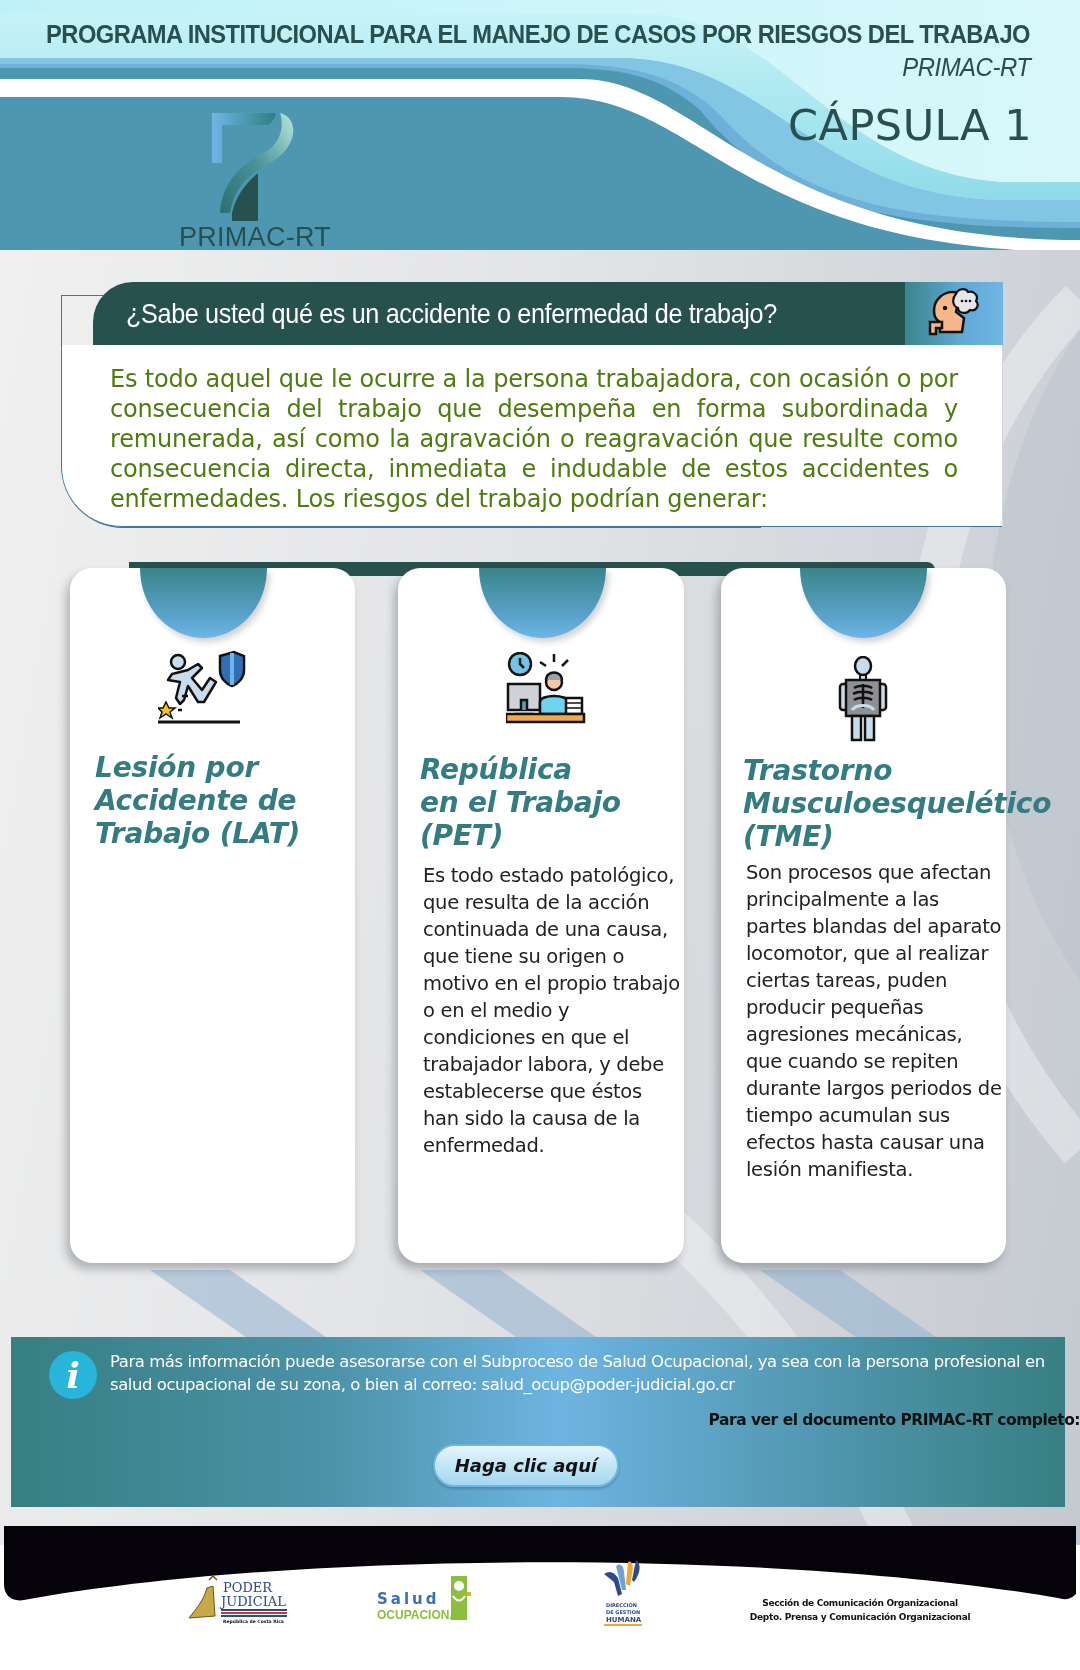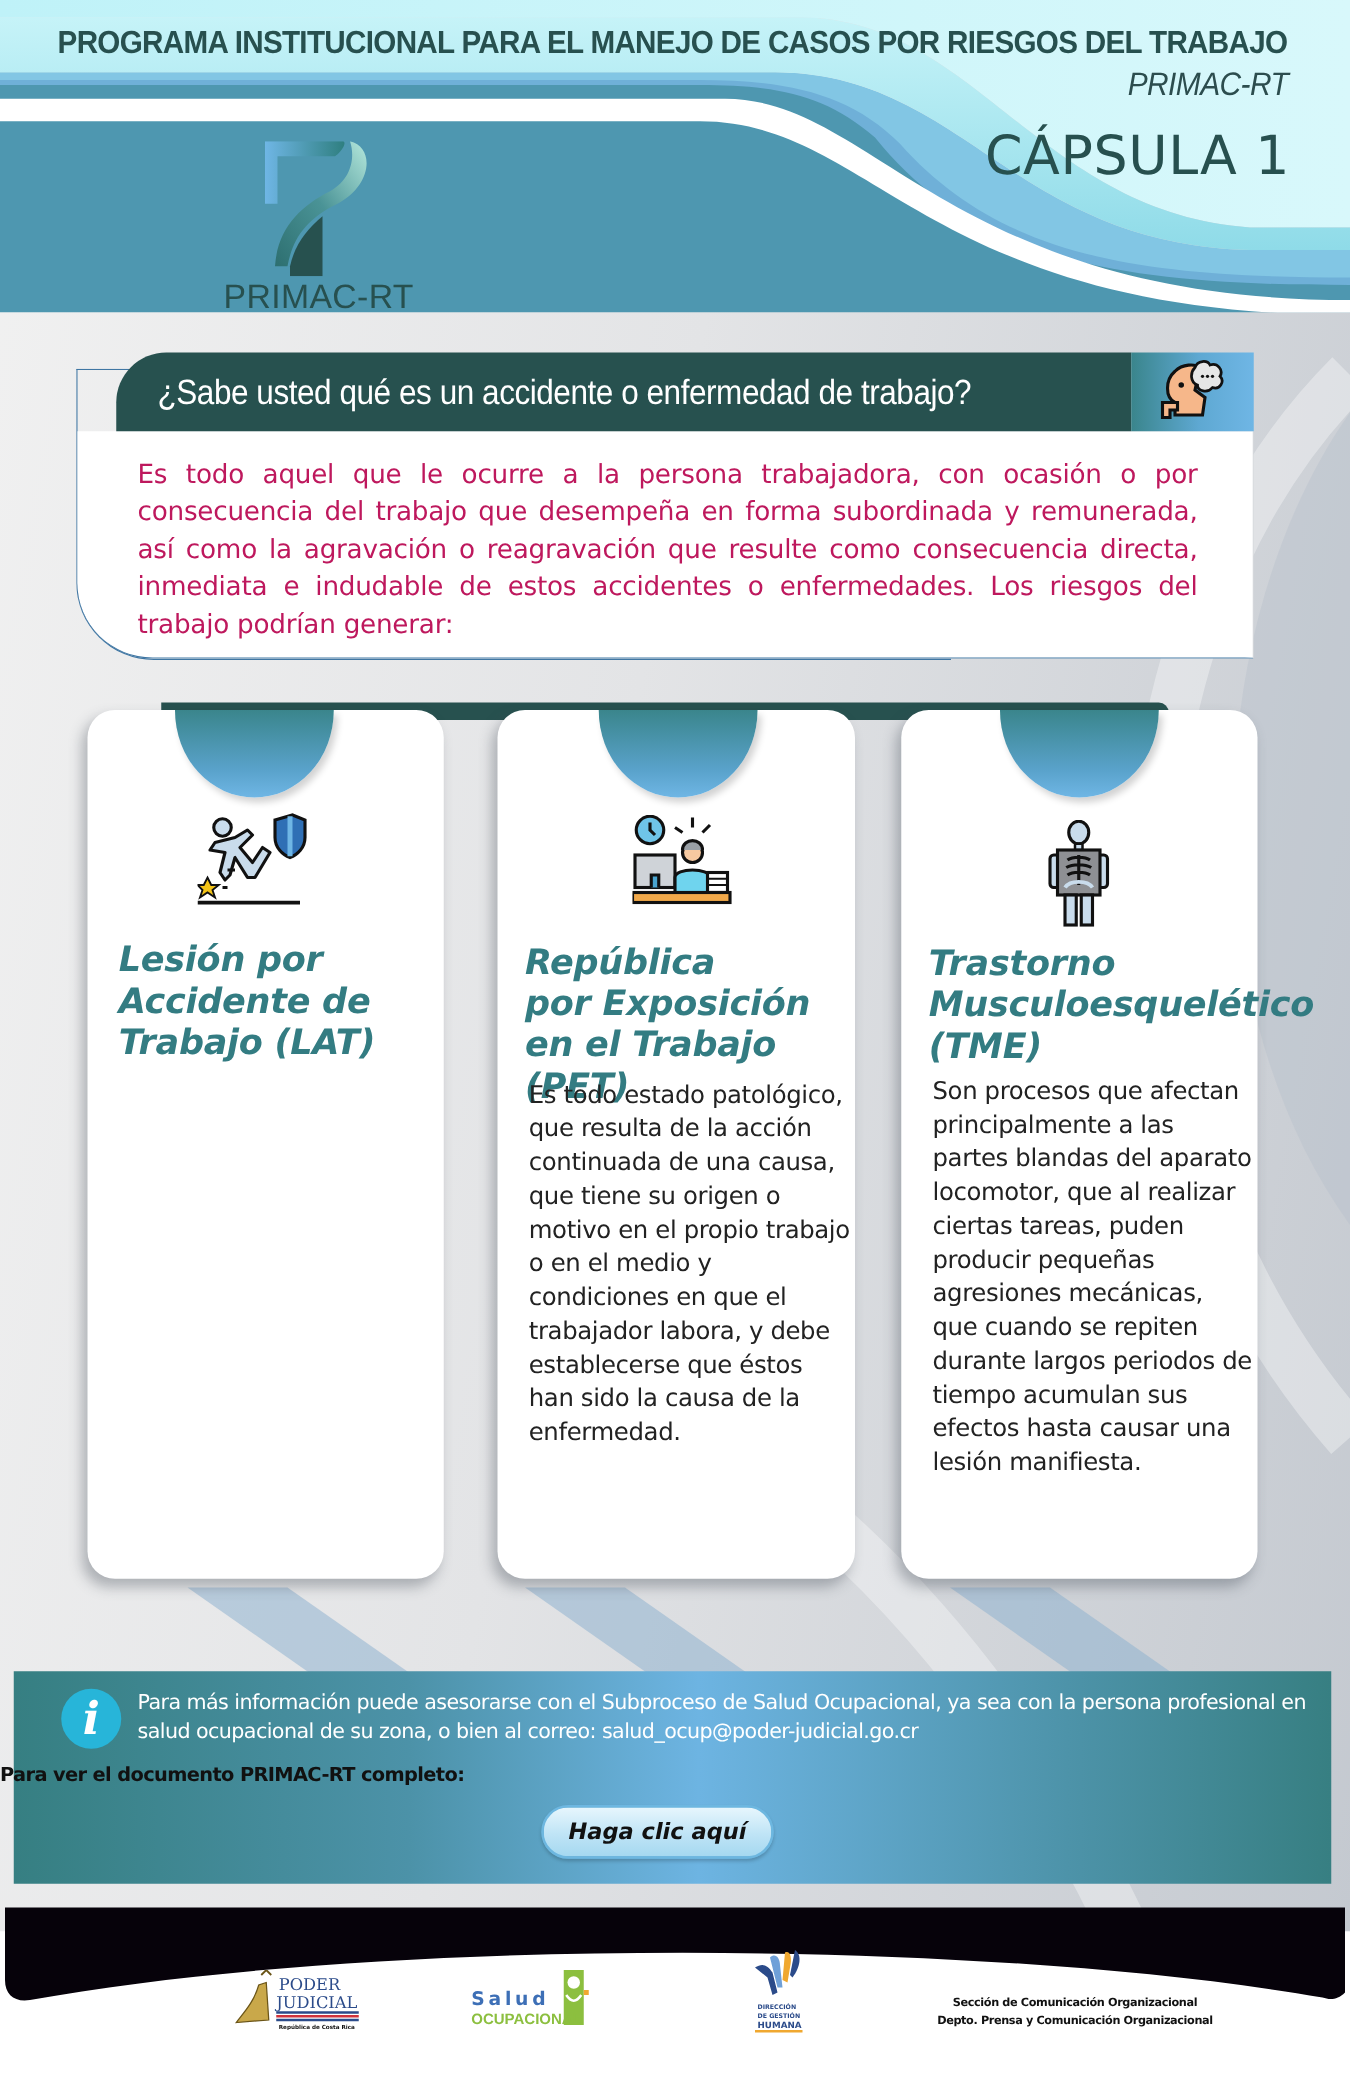--- a/index.html
+++ b/index.html
@@ -60,21 +60,21 @@
     font-family: "Liberation Sans", sans-serif; font-size: 28px; color: #ffffff;
     letter-spacing: -0.4px; transform: scaleX(0.9); transform-origin: left center; white-space: nowrap;
   }
   .q-icon-box {
     position: absolute; left: 905px; top: 282px; width: 98px; height: 63px;
     background: linear-gradient(90deg, #3a858c 0%, #5ea8d2 55%, #6fb6e5 100%);
     display: flex; align-items: center; justify-content: center;
   }
   .q-text {
     position: absolute; left: 110px; top: 364px; width: 848px;
-    font-family: "DejaVu Sans", sans-serif; font-size: 21px; line-height: 30px; color: #be185d;
+    font-family: "DejaVu Sans", sans-serif; font-size: 24px; line-height: 30px; color: #4d7c0f;
     text-align: justify; text-align-last: left; letter-spacing: -0.2px;
   }
 
   
   .card-strip {
     position: absolute; left: 129px; top: 562px; width: 806px; height: 14px;
     background: #27514f; border-top-right-radius: 8px;
   }
   .card {
     position: absolute; top: 568px; height: 695px; background: #ffffff;
@@ -105,21 +105,21 @@
     position: absolute; left: 49px; top: 1351px; width: 48px; height: 48px; border-radius: 50%;
     background: #27b5d9; color: #fff; display: flex; align-items: center; justify-content: center;
     font-family: "DejaVu Serif", serif; font-style: italic; font-weight: bold; font-size: 36px;
   }
   .info-text {
     position: absolute; left: 110px; top: 1350px; width: 940px;
     font-family: "DejaVu Sans", sans-serif; font-size: 16.5px; line-height: 23px; color: #ffffff;
     letter-spacing: -0.45px;
   }
   .info-doc {
-    position: absolute; left: 0; top: 1411px; width: 1080px; text-align: left;
+    position: absolute; left: 0; top: 1411px; width: 1080px; text-align: right;
     font-family: "DejaVu Sans", sans-serif; font-weight: bold; font-size: 15.5px; color: #111;
     letter-spacing: -0.5px;
   }
   .cta-button {
     position: absolute; left: 433px; top: 1444px; width: 186px; height: 43px;
     border-radius: 22px; border: 2px solid #6db7e0;
     background: linear-gradient(180deg, #e7f6fd 0%, #bfe4f6 55%, #a5d8f0 100%);
     display: flex; align-items: center; justify-content: center; cursor: pointer;
     font-family: "DejaVu Sans", sans-serif; font-weight: bold; font-style: italic; font-size: 18px; color: #111;
     box-shadow: 0 2px 3px rgba(0,0,0,0.2);
@@ -243,21 +243,20 @@
     <path d="M15 58 L15 48 L21 48 L21 58 M10 66 L26 66 L26 62 L10 62 Z" fill="#4aa5d0" stroke="#111" stroke-width="2.5"></path>
     <circle cx="48" cy="30" r="8" fill="#f6c9a1" stroke="#111" stroke-width="2.5"></circle>
     <path d="M40 28 C 40 18, 56 18, 56 28" fill="#9aa0a6" stroke="#111" stroke-width="2.5"></path>
     <path d="M34 62 L34 50 C 34 42, 62 42, 62 50 L62 62 Z" fill="#6fd4ee" stroke="#111" stroke-width="2.5"></path>
     <rect x="60" y="46" width="16" height="16" fill="#ffffff" stroke="#111" stroke-width="2.5"></rect>
     <path d="M60 51 L76 51 M60 56 L76 56" stroke="#111" stroke-width="1.5"></path>
     <rect x="0" y="62" width="78" height="8" fill="#f2a94a" stroke="#111" stroke-width="2.5"></rect>
   </svg>
   <div class="card-title" style="left:22px;top:185px;">
     <div>República</div>
-    <div>por Exposición</div>
     <div>en el Trabajo (PET)</div>
   </div>
   <div class="card-text" style="left:25px;top:294px;width:258px;">Es todo estado patológico, que resulta de la acción continuada de una causa, que tiene su origen o motivo en el propio trabajo o en el medio y condiciones en que el trabajador labora, y debe establecerse que éstos han sido la causa de la enfermedad.</div>
 </div>
 
 <div class="card" style="left:721px;width:285px;">
   <div class="card-tab" style="left:79px;"></div>
   <svg class="card-icon" style="left:117px;top:88px;" width="50" height="86" viewBox="0 0 50 86">
     <ellipse cx="25" cy="10" rx="8" ry="9" fill="#c9dcec" stroke="#111" stroke-width="2.5"></ellipse>
     <path d="M22 19 L28 19 L28 24 L22 24 Z" fill="#c9dcec" stroke="#111" stroke-width="2"></path>

